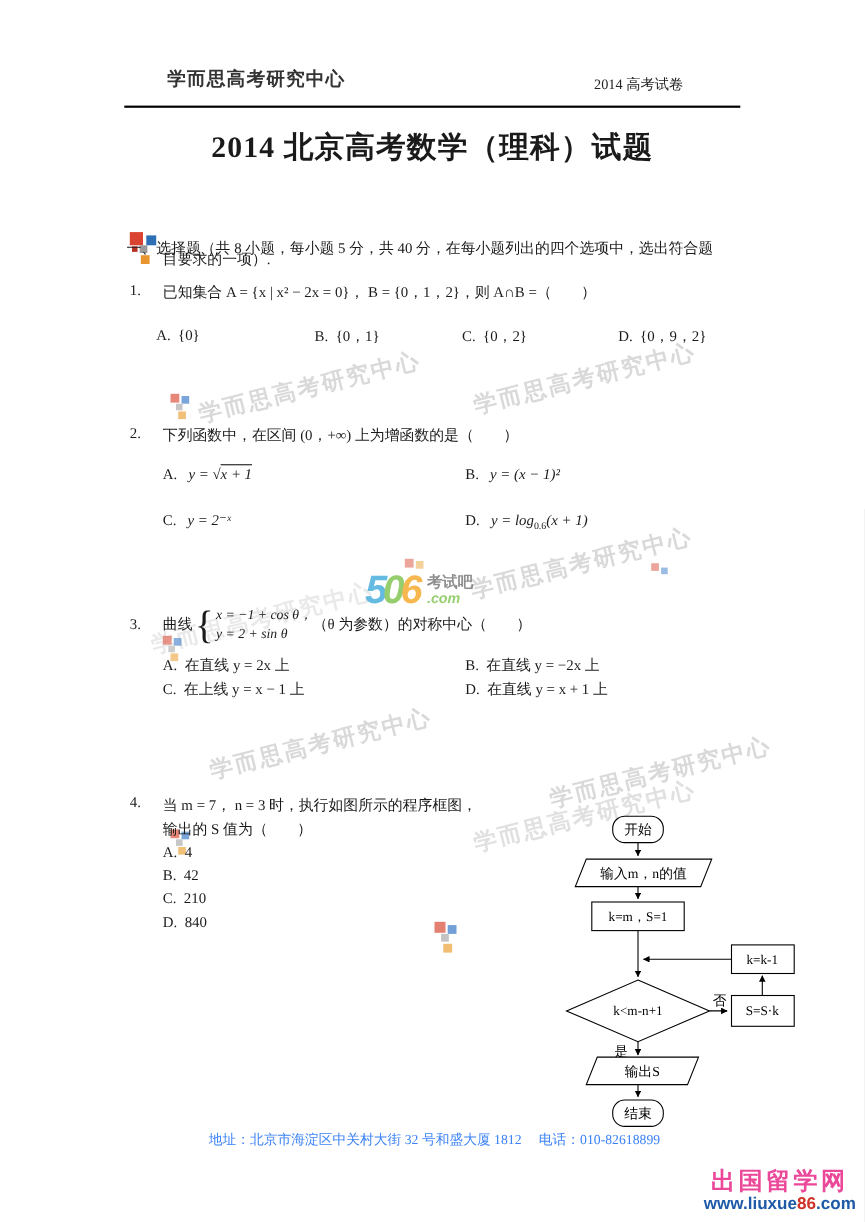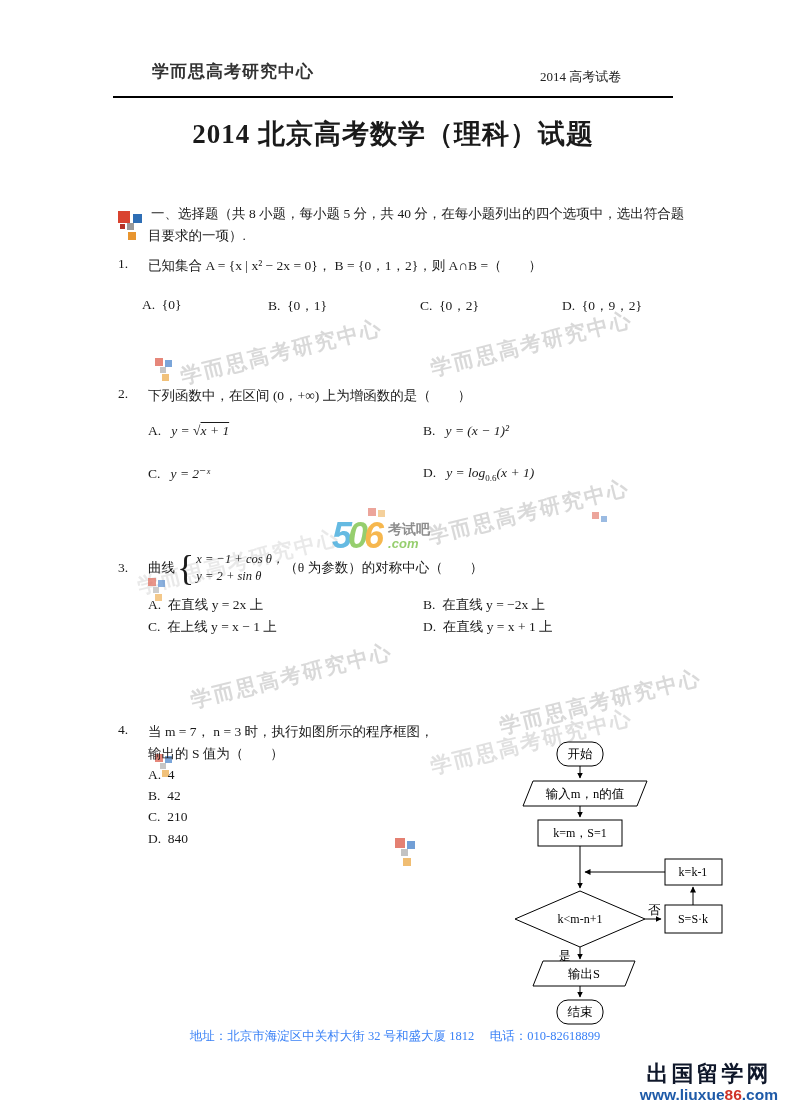--- a/index.html
+++ b/index.html
@@ -50,21 +50,21 @@
   .exam-wm .n5{color:#3fa9dc;font-size:36px;font-weight:bold;font-style:italic;line-height:36px;}
   .exam-wm .n0{color:#7cc24a;font-size:36px;font-weight:bold;font-style:italic;line-height:36px;margin-left:-4px;}
   .exam-wm .n6{color:#f5a623;font-size:36px;font-weight:bold;font-style:italic;line-height:36px;margin-left:-4px;}
   .exam-wm .col{display:flex;flex-direction:column;margin-left:4px;margin-top:4px;}
   .exam-wm .kao{color:#737373;font-size:14px;font-weight:bold;line-height:15px;}
   .exam-wm .com{color:#7cc24a;font-size:13px;font-weight:bold;font-style:italic;line-height:14px;}
 
   
   .footer{font-size:12.5px;text-align:center;color:#3b82f6;}
   .site{text-align:center;font-family:"Liberation Sans","DejaVu Sans",sans-serif;}
-  .site-name{font-size:22px;font-weight:bold;color:#0f172a;letter-spacing:3px;line-height:24px;}
+  .site-name{font-size:22px;font-weight:bold;color:#ec4899;letter-spacing:3px;line-height:24px;}
   .site-url{font-size:15.5px;font-weight:bold;color:#1e5aa8;line-height:18px;}
   .site-url .red{color:#cf3227;}
 
   
   .fc text{font-size:12px;font-family:"Liberation Serif","DejaVu Serif",serif;}
   .fc .lbl{font-size:12.5px;}
 </style>
 </head>
 <body>
 
@@ -127,27 +127,27 @@
     <i style="left:15px;top:6px;width:9px;height:9px;background:#2e6eb5;"></i>
     <i style="left:9px;top:15px;width:7px;height:7px;background:#9a9a9a;"></i>
     <i style="left:10px;top:24px;width:8px;height:8px;background:#e8952f;"></i>
   </span>
   <span class="abs brand-text content" style="left:152px;top:60px;">学而思高考研究中心</span>
   <span class="abs doc-label content" style="left:540px;top:68px;">2014 高考试卷</span>
   <div class="abs rule content" style="left:113px;top:96px;width:560px;"></div>
 
   <div class="abs title content" style="left:0;top:116px;">2014 北京高考数学（理科）试题</div>
 
-  <div class="abs t content" style="left:115px;top:204px;width:575px;margin-left:36px;">一、选择题（共 8 小题，每小题 5 分，共 40 分，在每小题列出的四个选项中，选出符合题</div>
+  <div class="abs t content" style="left:115px;top:216px;width:575px;">一、选择题（共 8 小题，每小题 5 分，共 40 分，在每小题列出的四个选项中，选出符合题</div>
   <div class="abs t content" style="left:148px;top:226px;">目要求的一项）.</div>
 
   <span class="abs qnum content" style="left:118px;top:256px;">1.</span>
   <span class="abs t content" style="left:148px;top:256px;">已知集合 A = {x | x² − 2x = 0}， B = {0，1，2}，则 A∩B =（　　）</span>
   <span class="abs opt pre content" style="left:142px;top:297px;">A.  {0}</span>
-  <span class="abs opt pre content" style="left:268px;top:297px;">B.  {0，1}</span>
+  <span class="abs opt pre content" style="left:286px;top:297px;">B.  {0，1}</span>
   <span class="abs opt pre content" style="left:420px;top:297px;">C.  {0，2}</span>
   <span class="abs opt pre content" style="left:562px;top:297px;">D.  {0，9，2}</span>
 
   <span class="abs qnum content" style="left:118px;top:386px;">2.</span>
   <span class="abs t content" style="left:148px;top:386px;">下列函数中，在区间 (0，+∞) 上为增函数的是（　　）</span>
 
   <span class="abs opt content" style="left:148px;top:423px;">
     <span>A.</span>&nbsp;&nbsp;
     <span class="math">y = </span><span>√</span><span class="math overline">x + 1</span>
   </span>

